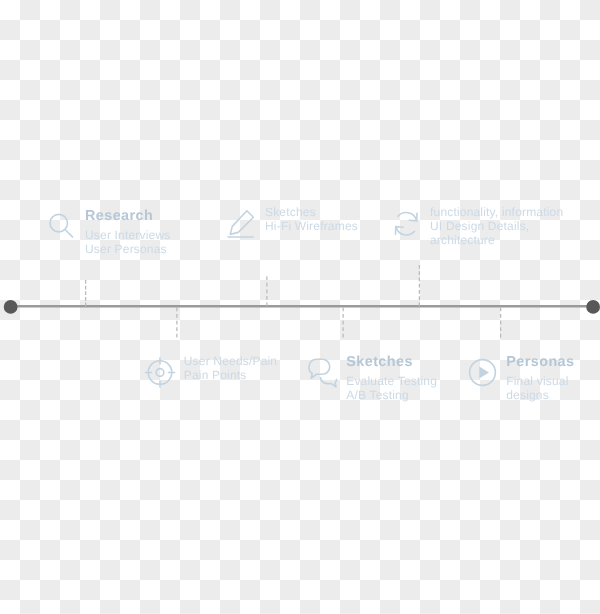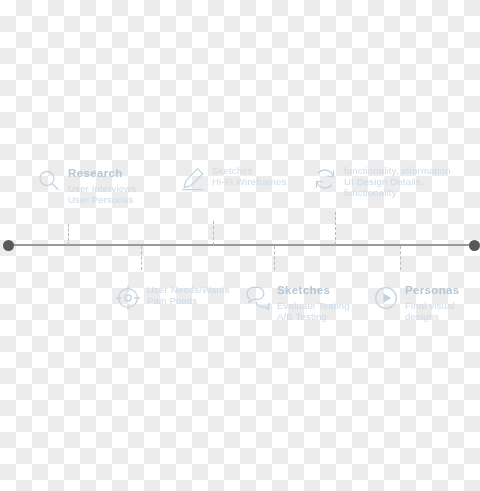--- a/index.html
+++ b/index.html
@@ -100,37 +100,37 @@
       <svg viewBox="0 0 26 26" fill="none" stroke="currentColor" stroke-width="1.3" stroke-linecap="round" stroke-linejoin="round">
         <path d="M21.2 10.4A8.6 8.6 0 0 0 6.4 7.0"></path>
         <path d="M4.8 15.6A8.6 8.6 0 0 0 19.6 19.0"></path>
         <polyline points="21.6,4.6 21.4,10.7 15.4,10.2"></polyline>
         <polyline points="4.4,21.4 4.6,15.3 10.6,15.8"></polyline>
       </svg>
     </span>
     <div class="texts">
       <p class="desc">functionality, information</p>
       <p class="desc">UI Design Details,</p>
-      <p class="desc">functionality</p>
+      <p class="desc">architecture</p>
     </div>
   </div>
 
   <div class="stage" style="left:115px;top:285px;">
     <span class="icon">
       <svg viewBox="0 0 26 26" fill="none" stroke="currentColor" stroke-width="1.3" stroke-linecap="round">
         <circle cx="13" cy="13" r="9.4"></circle>
         <circle cx="13" cy="13" r="3.1"></circle>
         <line x1="13" y1="1.4" x2="13" y2="6.2"></line>
         <line x1="13" y1="19.8" x2="13" y2="24.6"></line>
         <line x1="1.4" y1="13" x2="6.2" y2="13"></line>
         <line x1="19.8" y1="13" x2="24.6" y2="13"></line>
       </svg>
     </span>
     <div class="texts">
-      <p class="desc">User Needs/Wants</p>
+      <p class="desc">User Needs/Pain</p>
       <p class="desc">Pain Points</p>
     </div>
   </div>
 
   <div class="stage" style="left:245px;top:285px;">
     <span class="icon">
       <svg viewBox="0 0 26 26" fill="none" stroke="currentColor" stroke-width="1.3" stroke-linejoin="round">
         <path d="M2.2 8.4a6 6 0 0 1 6-6h4.6a6 6 0 0 1 0 12H8.2l-4.3 3.2.9-3.6a6 6 0 0 1-2.6-5.6z"></path>
         <path d="M11.4 16.6a5.3 5.3 0 0 0 5.3 5.3h3.3l3.8 2.6-.8-3.1a5.3 5.3 0 0 0 1.3-3.4"></path>
       </svg>

